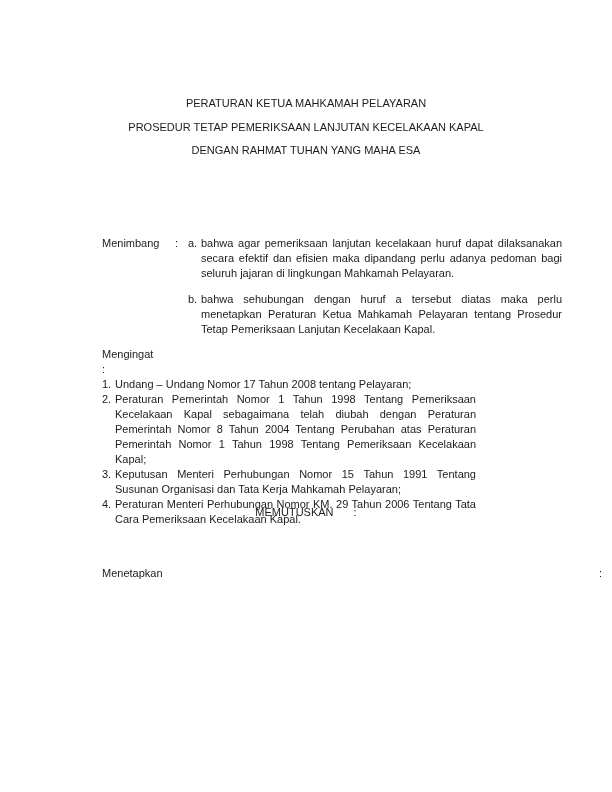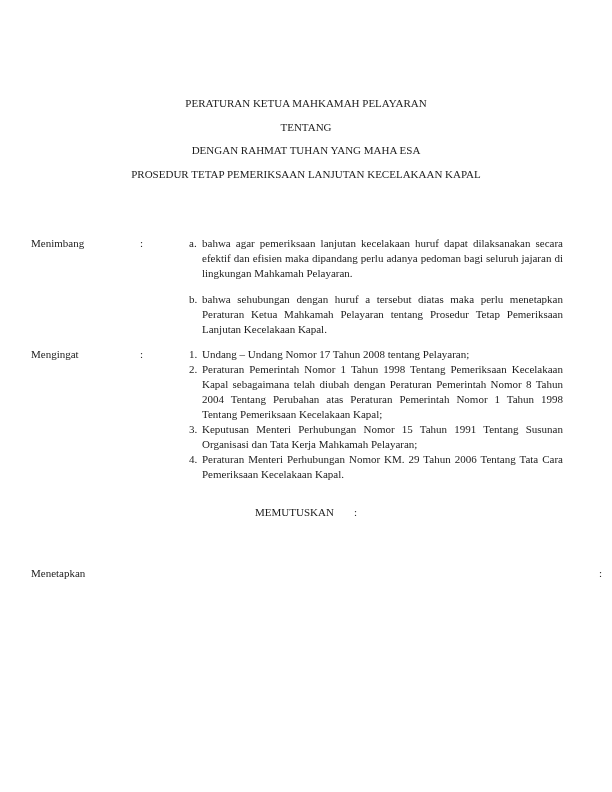--- a/index.html
+++ b/index.html
@@ -1,74 +1,72 @@
 <!DOCTYPE html>
 <html><head>
 <meta charset="utf-8">
 <style>
   html, body { margin: 0; padding: 0; background: #ffffff; }
   .page {
     position: relative;
     width: 612px;
     height: 792px;
     background: #ffffff;
-    font-family: Liberation Serif, serif;
+    font-family: Liberation Sans, sans-serif;
     font-size: 11px;
     line-height: 15px;
     color: #1c1c1c;
     overflow: hidden;
   }
   .doc-header {
     position: absolute;
     top: 92px;
     left: 0;
     width: 612px;
     text-align: center;
     line-height: 23.5px;
   }
   .section {
     position: absolute;
     left: 0;
     width: 612px;
     display: flex;
     align-items: flex-start;
-    padding-left: 31px;
+    padding-left: 102px;
     box-sizing: border-box;
-    gap: 36px;
   }
   .sec-label { width: 73px; flex: none; }
   .sec-colon { width: 13px; flex: none; }
   .sec-items { width: 374px; flex: none; }
   .item { display: flex; align-items: flex-start; }
   .item-gap { margin-top: 11px; }
   .item-marker { width: 13px; flex: none; }
   .item-text { width: 361px; flex: none; text-align: justify; }
   .plain-text { width: 374px; text-align: justify; }
   .memutuskan-line {
     position: absolute;
     top: 505px;
     left: 0;
     width: 612px;
     text-align: center;
   }
   .mem-colon { margin-left: 20px; }
   .pos-menimbang { top: 236px; }
-  .pos-mengingat { top: 347px; }
+  .pos-mengingat { top: 347px; flex-direction: column; }
   .pos-menetapkan { top: 566px; justify-content: space-between; }
 </style>
 </head>
 <body>
 
 <div class="page">
 
   <div class="doc-header">
     <div>PERATURAN KETUA MAHKAMAH PELAYARAN</div>
-    <div>TENTANG</div>
+    <div>PROSEDUR TETAP PEMERIKSAAN LANJUTAN KECELAKAAN KAPAL</div>
     <div>DENGAN RAHMAT TUHAN YANG MAHA ESA</div>
-    <div>PROSEDUR TETAP PEMERIKSAAN LANJUTAN KECELAKAAN KAPAL</div>
   </div>
 
   <div class="section pos-menimbang">
     <div class="sec-label">Menimbang</div>
     <div class="sec-colon">:</div>
     <div class="sec-items">
       <div class="item">
         <div class="item-marker">a.</div>
         <div class="item-text">bahwa agar pemeriksaan lanjutan kecelakaan huruf dapat dilaksanakan secara efektif dan efisien maka dipandang perlu adanya pedoman bagi seluruh jajaran di lingkungan Mahkamah Pelayaran.</div>
       </div>

